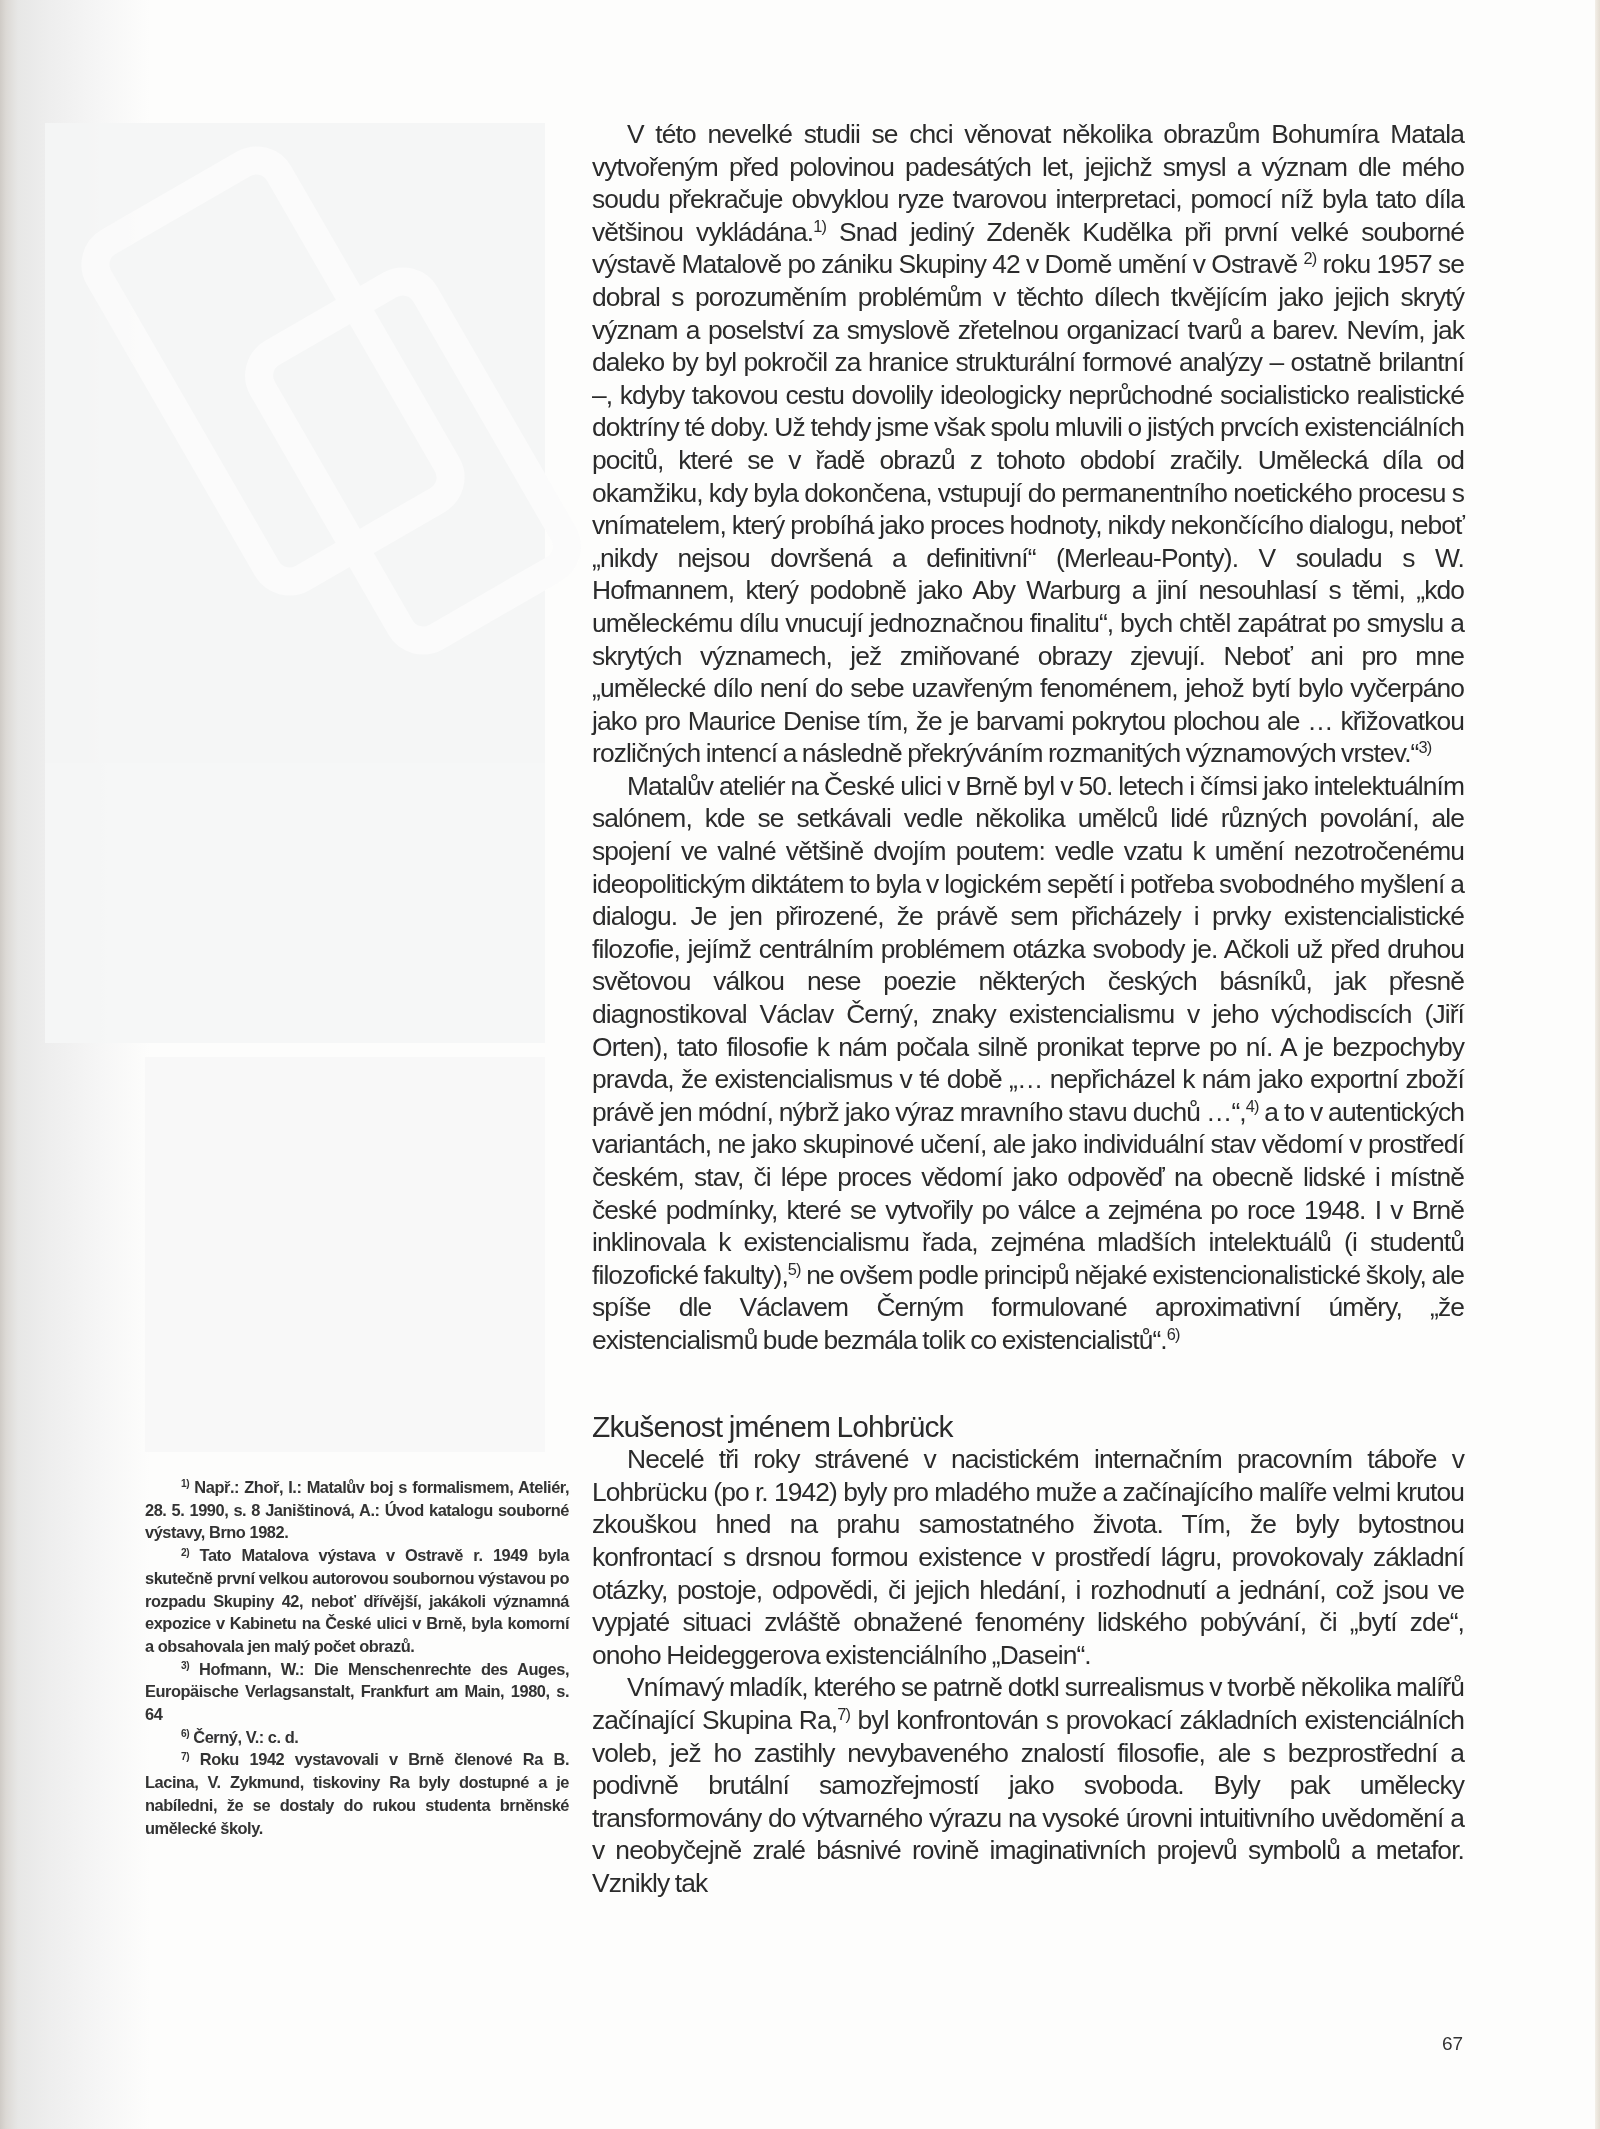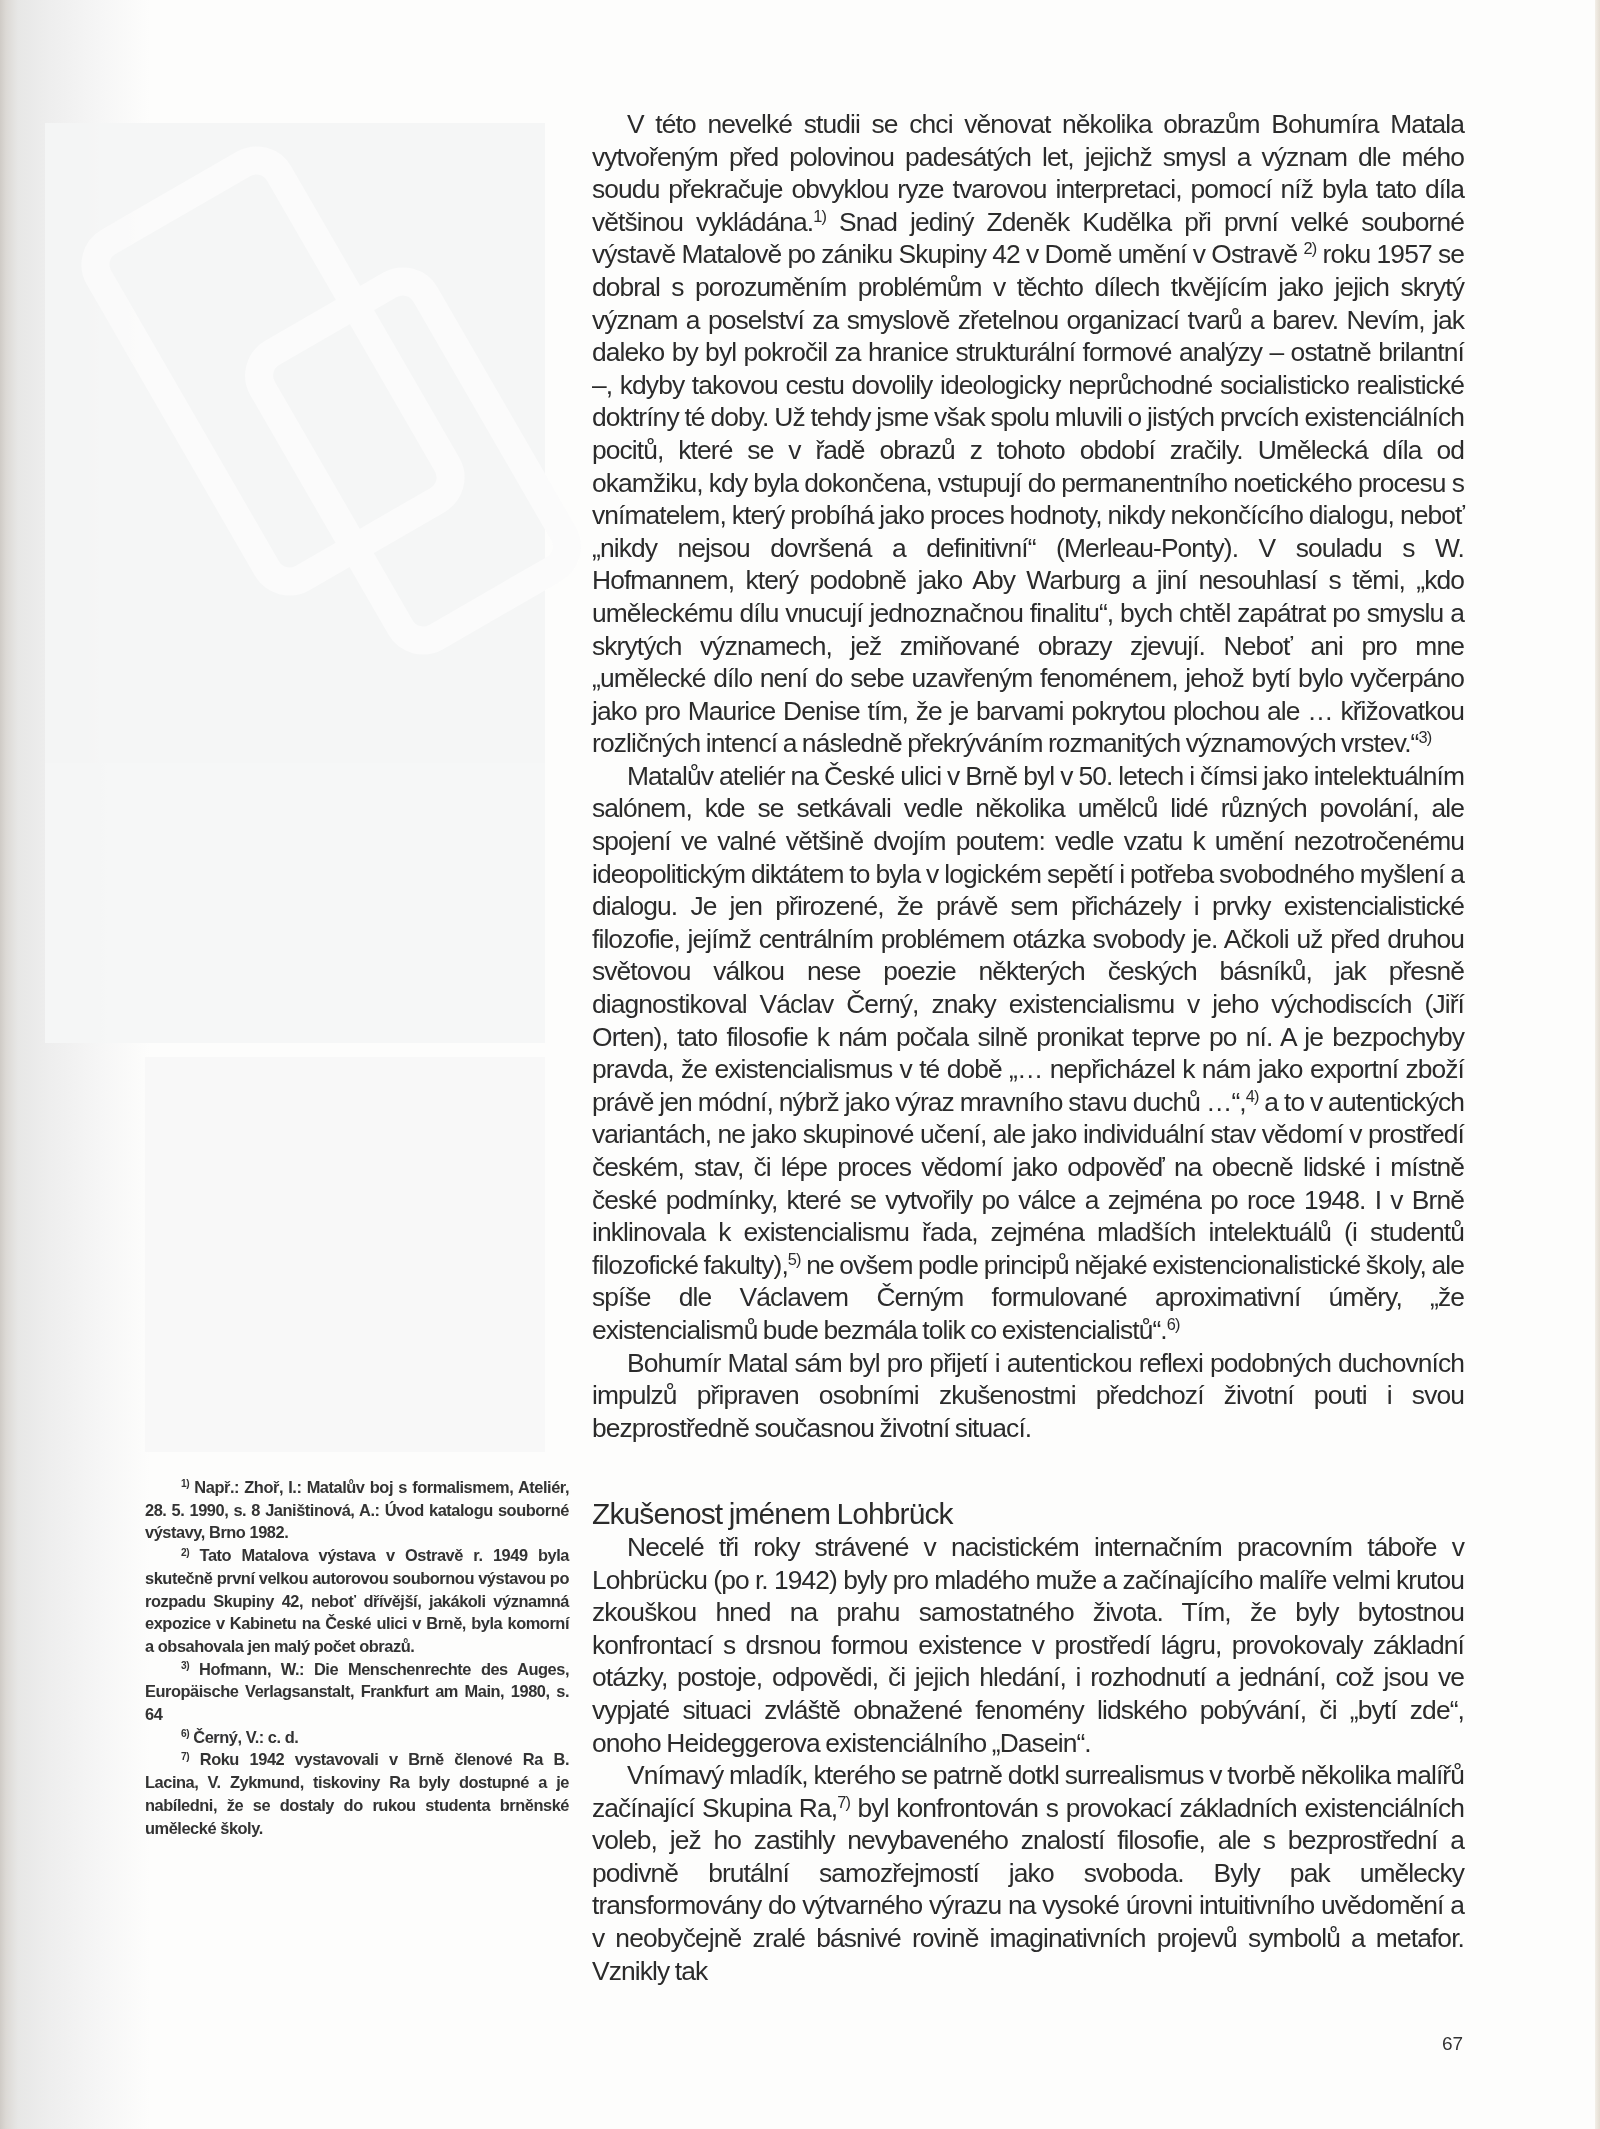--- a/index.html
+++ b/index.html
@@ -20,21 +20,21 @@
   .ghost-image {
     position: absolute; background: #f5f6f6; opacity: 0.9;
   }
   .ghost-1 { left: 45px; top: 123px; width: 500px; height: 920px; }
   .ghost-2 { left: 145px; top: 1057px; width: 400px; height: 395px; background: #f7f7f7; }
   .ghost-shape {
     position: absolute; border: 28px solid #fbfbfb; border-radius: 40px;
     transform: rotate(-30deg);
   }
   .main-col {
-    position: absolute; left: 592px; top: 108px; width: 872px;
+    position: absolute; left: 592px; top: 118px; width: 872px;
     font-size: 26.4px; line-height: 32.6px; letter-spacing: -0.9px;
     text-align: justify; word-spacing: -1px;
   }
   .main-col p { margin: 0; text-indent: 35px; hyphens: manual; }
   .main-col h2 {
     margin: 54px 0 0 0; font-size: 30px; font-weight: normal; line-height: 32.6px;
     letter-spacing: -0.9px;
   }
   sup { font-size: 62%; vertical-align: 0; position: relative; top: -0.55em; line-height: 0; }
   .notes {
@@ -60,23 +60,20 @@
 </div>
 <div class="ghost-image ghost-2"></div>
 
 <main class="main-col">
   <p>
     <span>V této nevelké studii se chci věnovat několika obrazům Bohumíra Matala vytvořeným před polovinou padesátých let, jejichž smysl a význam dle mého soudu překračuje obvyklou ryze tvarovou interpretaci, pomocí níž byla tato díla většinou vykládána.</span><sup>1)</sup><span> Snad jediný Zdeněk Kudělka při první velké souborné výstavě Matalově po zániku Skupiny 42 v Domě umění v Ostravě </span><sup>2)</sup><span> roku 1957 se dobral s porozuměním problémům v těchto dílech tkvějícím jako jejich skrytý význam a poselství za smyslově zřetelnou organizací tvarů a barev. Nevím, jak daleko by byl pokročil za hranice strukturální formové analýzy – ostatně brilantní –, kdyby takovou cestu dovolily ideologicky neprůchodné socialisticko realistické doktríny té doby. Už tehdy jsme však spolu mluvili o jistých prvcích existenciálních pocitů, které se v řadě obrazů z tohoto období zračily. Umělecká díla od okamžiku, kdy byla dokončena, vstupují do permanentního noetického procesu s vnímatelem, který probíhá jako proces hodnoty, nikdy nekončícího dialogu, neboť „nikdy nejsou dovršená a definitivní“ (Merleau-Ponty). V souladu s W. Hofmannem, který podobně jako Aby Warburg a jiní nesouhlasí s těmi, „kdo uměleckému dílu vnucují jednoznačnou finalitu“, bych chtěl zapátrat po smyslu a skrytých významech, jež zmiňované obrazy zjevují. Neboť ani pro mne „umělecké dílo není do sebe uzavřeným fenoménem, jehož bytí bylo vyčerpáno jako pro Maurice Denise tím, že je barvami pokrytou plochou ale … křižovatkou rozličných intencí a následně překrýváním rozmanitých významových vrstev.“</span><sup>3)</sup>
   </p>
   <p>
     <span>Matalův ateliér na České ulici v Brně byl v 50. letech i čímsi jako intelektuálním salónem, kde se setkávali vedle několika umělců lidé různých povolání, ale spojení ve valné většině dvojím poutem: vedle vzatu k umění nezotročenému ideopolitickým diktátem to byla v logickém sepětí i potřeba svobodného myšlení a dialogu. Je jen přirozené, že právě sem přicházely i prvky existencialistické filozofie, jejímž centrálním problémem otázka svobody je. Ačkoli už před druhou světovou válkou nese poezie některých českých básníků, jak přesně diagnostikoval Václav Černý, znaky existencialismu v jeho východiscích (Jiří Orten), tato filosofie k nám počala silně pronikat teprve po ní. A je bezpochyby pravda, že existencialismus v té době „… nepřicházel k nám jako exportní zboží právě jen módní, nýbrž jako výraz mravního stavu duchů …“,</span><sup>4)</sup><span> a to v autentických variantách, ne jako skupinové učení, ale jako individuální stav vědomí v prostředí českém, stav, či lépe proces vědomí jako odpověď na obecně lidské i místně české podmínky, které se vytvořily po válce a zejména po roce 1948. I v Brně inklinovala k existencialismu řada, zejména mladších intelektuálů (i studentů filozofické fakulty),</span><sup>5)</sup><span> ne ovšem podle principů nějaké existencionalistické školy, ale spíše dle Václavem Černým formulované aproximativní úměry, „že existencialismů bude bezmála tolik co existencialistů“.</span><sup>6)</sup>
   </p>
-  <p>
-    <span>Bohumír Matal sám byl pro přijetí i autentickou reflexi podobných duchovních impulzů připraven osobními zkušenostmi předchozí životní pouti i svou bezprostředně současnou životní situací.</span>
-  </p>
 
   <h2>Zkušenost jménem Lohbrück</h2>
 
   <p>
     <span>Necelé tři roky strávené v nacistickém internačním pracovním táboře v Lohbrücku (po r. 1942) byly pro mladého muže a začínajícího malíře velmi krutou zkouškou hned na prahu samostatného života. Tím, že byly bytostnou konfrontací s drsnou formou existence v prostředí lágru, provokovaly základní otázky, postoje, odpovědi, či jejich hledání, i rozhodnutí a jednání, což jsou ve vypjaté situaci zvláště obnažené fenomény lidského pobývání, či „bytí zde“, onoho Heideggerova existenciálního „Dasein“.</span>
   </p>
   <p>
     <span>Vnímavý mladík, kterého se patrně dotkl surrealismus v tvorbě několika malířů začínající Skupina Ra,</span><sup>7)</sup><span> byl konfrontován s provokací základních existenciálních voleb, jež ho zastihly nevybaveného znalostí filosofie, ale s bezprostřední a podivně brutální samozřejmostí jako svoboda. Byly pak umělecky transformovány do výtvarného výrazu na vysoké úrovni intuitivního uvědomění a v neobyčejně zralé básnivé rovině imaginativních projevů symbolů a metafor. Vznikly tak</span>
   </p>
 </main>

